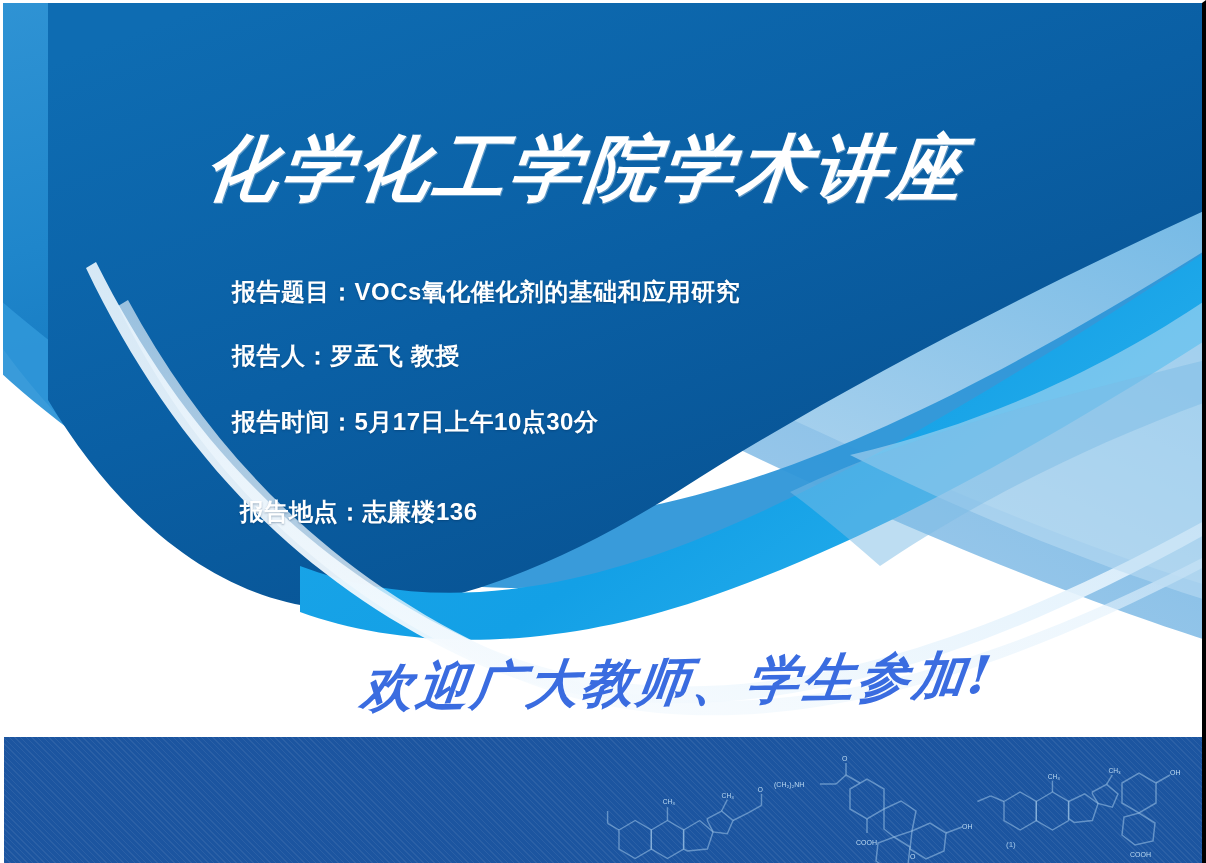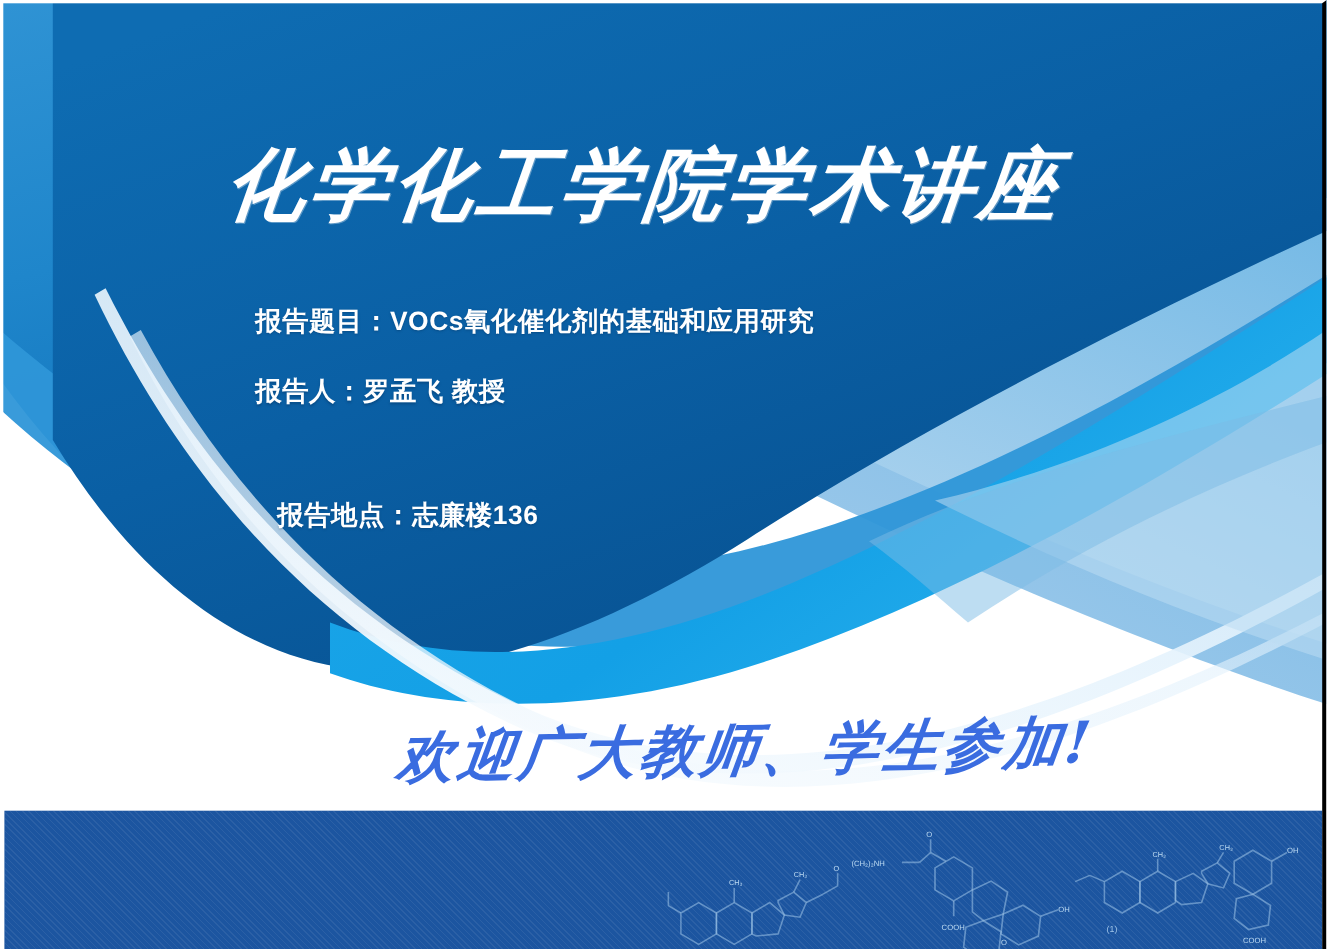--- a/index.html
+++ b/index.html
@@ -78,21 +78,21 @@
     color: #ffffff;
     font-size: 24px;
     font-weight: bold;
     white-space: nowrap;
     letter-spacing: 0.5px;
     text-shadow: 0 1px 2px rgba(0,40,80,0.35);
   }
   .info-1 { left: 232px; top: 276px; }
   .info-2 { left: 232px; top: 340px; }
   .info-3 { left: 232px; top: 406px; }
-  .info-4 { left: 240px; top: 452px; margin-left: 12px; }
+  .info-4 { left: 240px; top: 496px; }
 
   .welcome {
     position: absolute;
     left: 362px;
     top: 648px;
     width: 580px;
     color: #3a6ce0;
     font-size: 52px;
     font-weight: 700;
     font-style: italic;
@@ -190,20 +190,21 @@
 
     <path d="M1206,360 L1206,402 C1070,452 960,512 880,566 C850,540 820,514 790,492 C920,430 1070,394 1206,360 Z" fill="#7cbbe6" opacity="0.5"></path>
 
     <path d="M0,380 C100,520 230,610 360,640 C250,690 120,720 0,730 Z" fill="#ffffff" opacity="0.0"></path>
   </svg>
 
   <div class="headline">化学化工学院学术讲座</div>
 
   <div class="info-line info-1">报告题目：VOCs氧化催化剂的基础和应用研究</div>
   <div class="info-line info-2">报告人：罗孟飞  教授</div>
+  <div class="info-line info-3">报告时间：5月17日上午10点30分</div>
   <div class="info-line info-4">报告地点：志廉楼136</div>
 
   <div class="welcome">欢迎广大教师、学生参加!</div>
 
   <div id="bottom-band" style="background:#1c55a0;">
     <div class="stripes"></div>
     <svg id="chem-svg" viewBox="0 0 1198 126" xmlns="http://www.w3.org/2000/svg">
       <g fill="none" stroke="#9fc4e8" stroke-opacity="0.55" stroke-width="1.5" font-family="'Liberation Sans', sans-serif" font-size="7">
 
         <g transform="translate(615,55) scale(0.95)">

